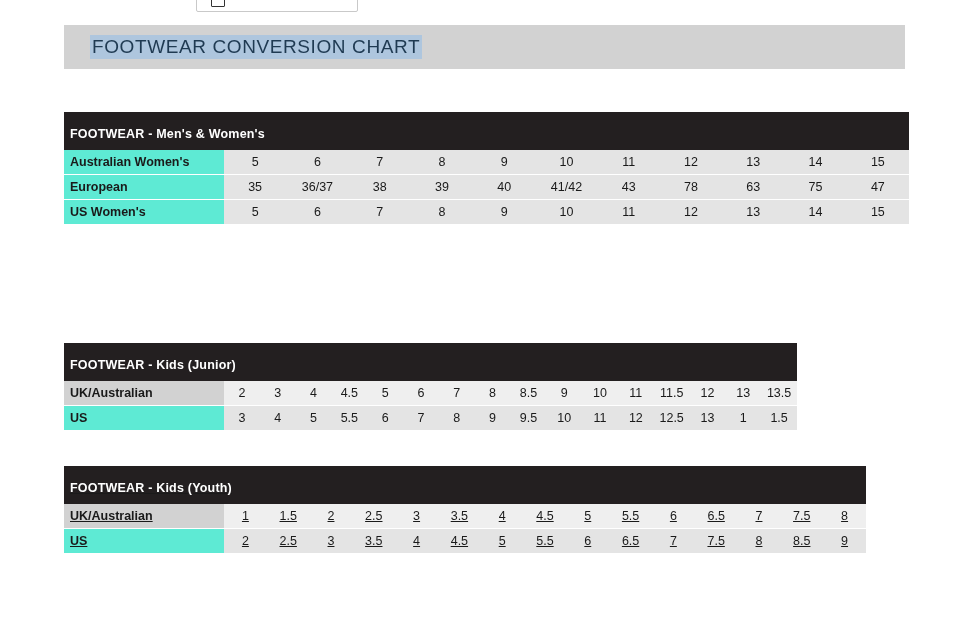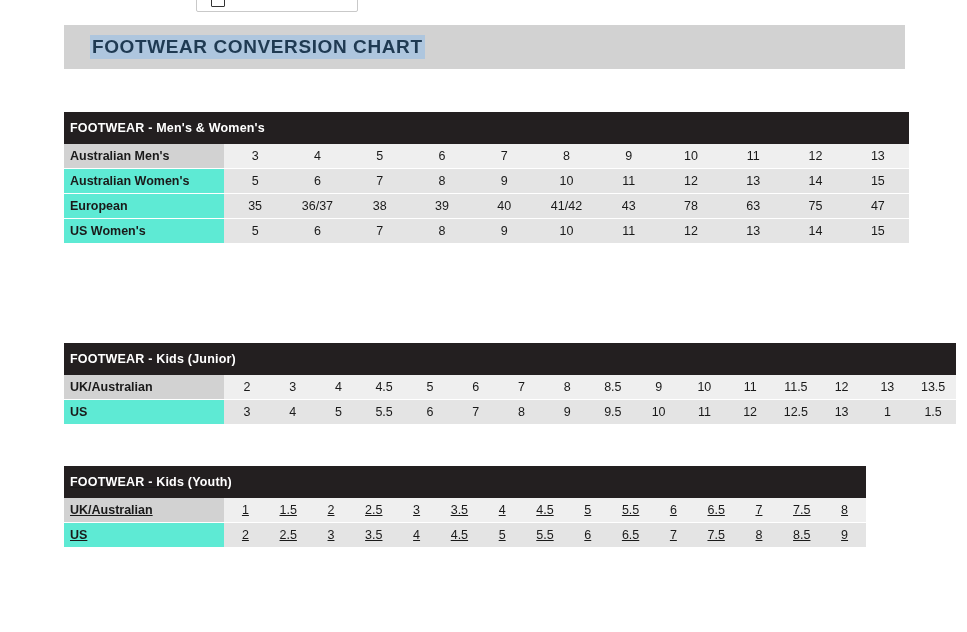--- a/index.html
+++ b/index.html
@@ -46,40 +46,40 @@
     top: 25px;
     width: 841px;
     height: 44px;
     background: #d2d2d2;
   }
   .title-text {
     position: absolute;
     left: 26px;
     top: 10px;
     font-size: 19px;
-    font-weight: bold;
+    font-weight: normal;
     letter-spacing: 0.6px;
     color: #1f3a52;
     background: #aec6de;
     padding: 1px 2px;
     line-height: 22px;
   }
 
   
   .table-block {
     position: absolute;
     border-collapse: collapse;
     table-layout: fixed;
   }
   .tbl-header-row td {
     background: #231f20;
     color: #ffffff;
     font-size: 12.5px;
     font-weight: bold;
-    padding: 6px 0 6px 6px;
+    padding: 12px 0 6px 6px;
     letter-spacing: 0.2px;
     height: 20px;
   }
   .tbl-row td {
     font-size: 12.5px;
     height: 22px;
     border-bottom: 1px solid #ffffff;
   }
   .row-label {
     background: #d2d2d2;
@@ -95,21 +95,21 @@
   }
   .tbl-row.shaded .row-val {
     background: #e4e4e4;
   }
   .tbl-row.shaded .row-label {
     background: #5eead4;
   }
 
   
   #table-mens-womens { left: 64px; top: 112px; width: 845px; }
-  #table-kids-junior { left: 64px; top: 343px; width: 892px; }
+  #table-kids-junior { left: 64px; top: 343px; width: 733px; }
   #table-kids-youth  { left: 64px; top: 466px; width: 802px; text-decoration: underline; }
 </style>
 </head>
 <body>
 
 <div class="top-widget">
   <span class="wg-icon"></span>
 </div>
 
 <div class="title-banner">
@@ -127,34 +127,20 @@
       <col>
       <col>
       <col>
       <col>
       <col>
       <col>
     </colgroup>
     <tbody>
       <tr class="tbl-header-row">
         <td colspan="12">FOOTWEAR - Men's &amp; Women's</td>
-      </tr>
-      <tr class="tbl-row">
-        <td class="row-label">Australian Men's</td>
-        <td class="row-val">3</td>
-        <td class="row-val">4</td>
-        <td class="row-val">5</td>
-        <td class="row-val">6</td>
-        <td class="row-val">7</td>
-        <td class="row-val">8</td>
-        <td class="row-val">9</td>
-        <td class="row-val">10</td>
-        <td class="row-val">11</td>
-        <td class="row-val">12</td>
-        <td class="row-val">13</td>
       </tr>
       <tr class="tbl-row shaded">
         <td class="row-label">Australian Women's</td>
         <td class="row-val">5</td>
         <td class="row-val">6</td>
         <td class="row-val">7</td>
         <td class="row-val">8</td>
         <td class="row-val">9</td>
         <td class="row-val">10</td>
         <td class="row-val">11</td>

